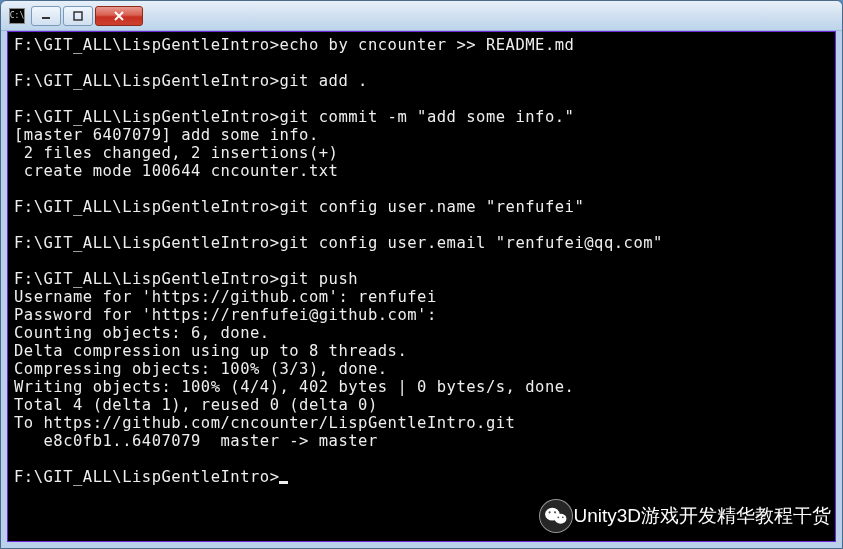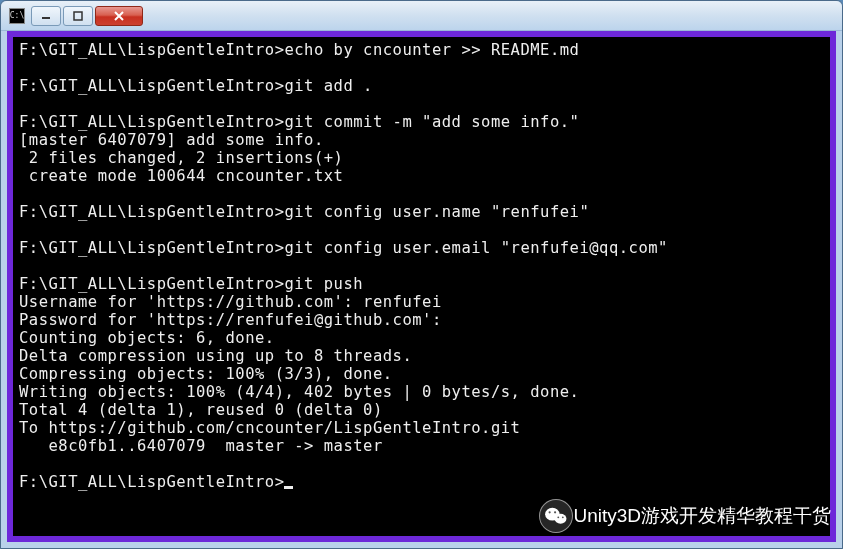--- a/index.html
+++ b/index.html
@@ -60,21 +60,21 @@
   .win-btn.close {
     width: 48px;
     background: linear-gradient(to bottom, #e89890 0%, #d86050 45%, #c83020 55%, #cc4030 100%);
     border-color: #902818;
   }
   .win-btn svg { display: block; }
   .terminal {
     position: absolute;
     top: 30px; left: 6px; right: 6px; bottom: 6px;
     background: #000;
-    border: 6px solid #6d28d9;
+    border: 1px solid #6d28d9;
     padding: 4px 6px;
     font-family: "Consolas", "Lucida Console", monospace;
     font-size: 15.5px;
     line-height: 18px;
     color: #eeeeee;
     white-space: pre;
     overflow: hidden;
     letter-spacing: 0.5px;
   }
   .cursor {

